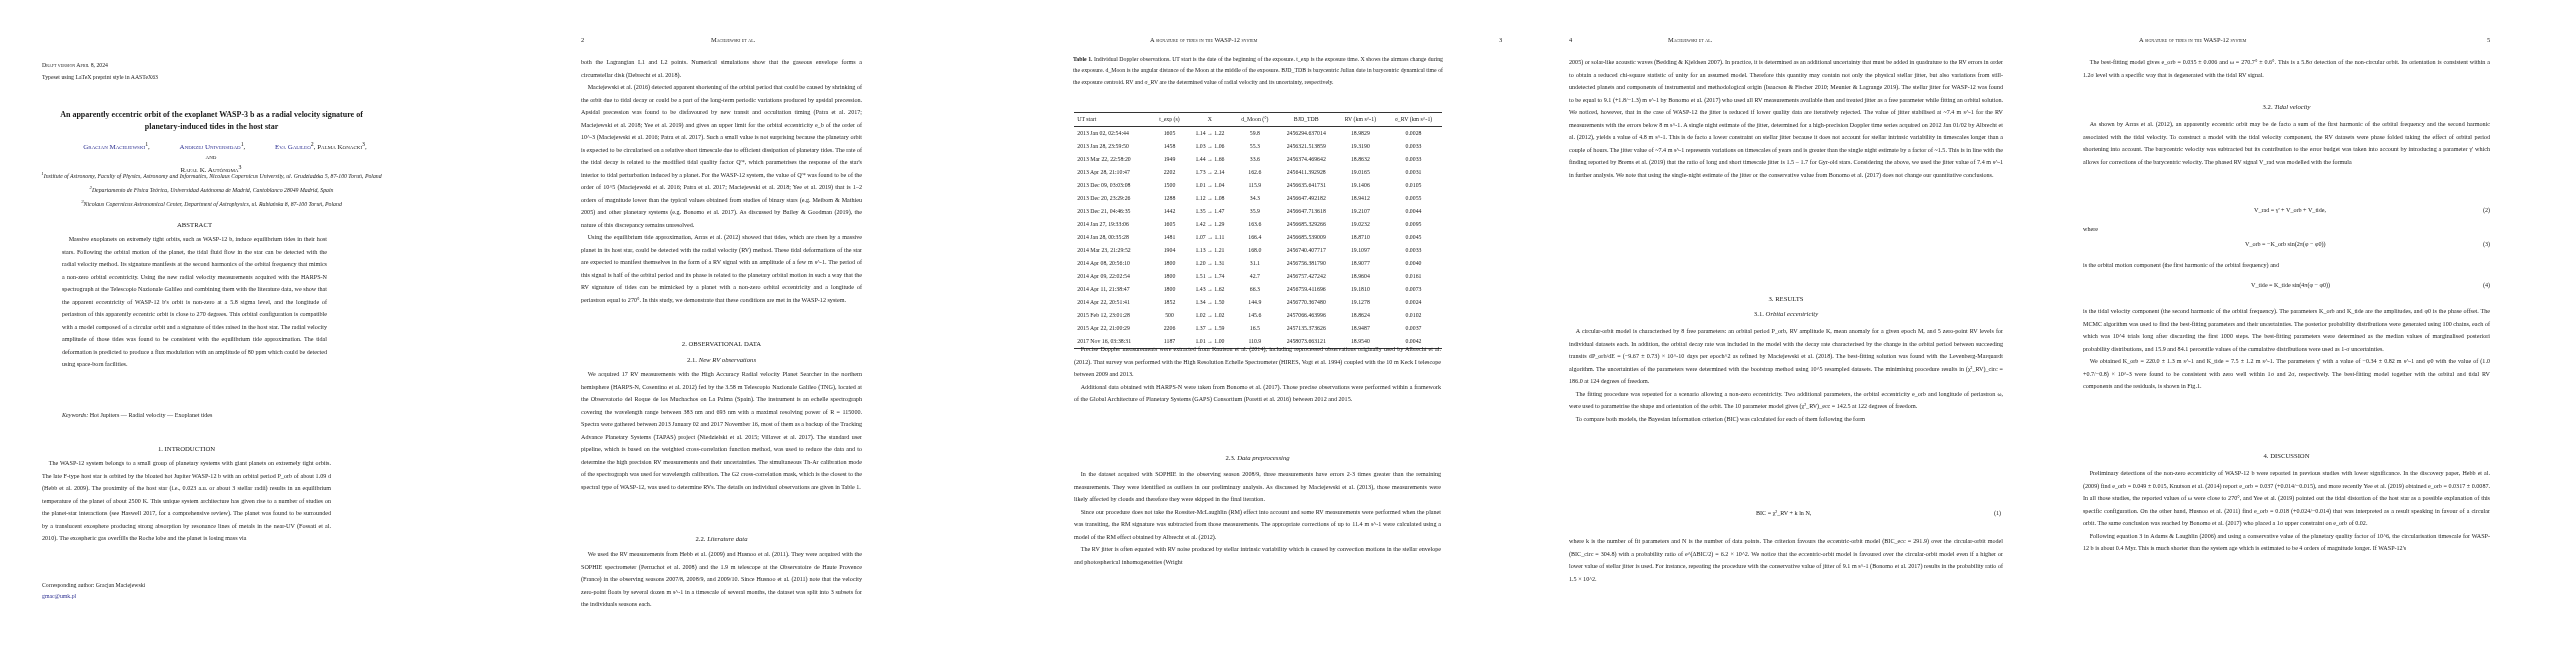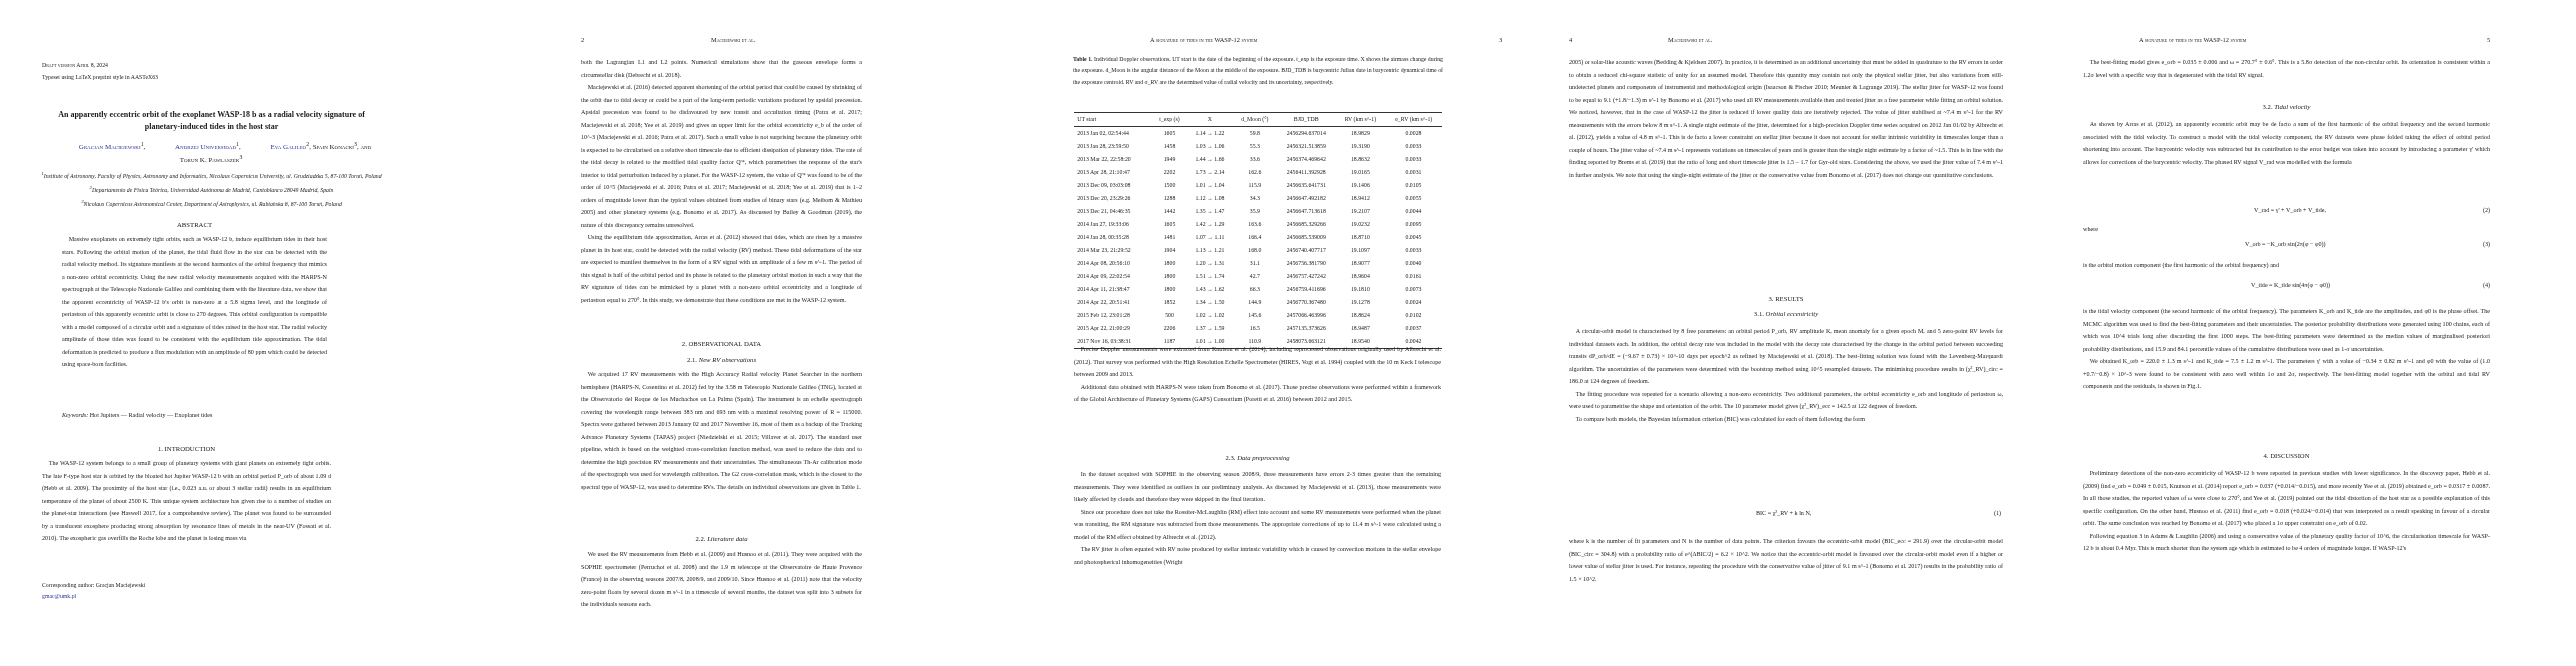--- a/index.html
+++ b/index.html
@@ -41,28 +41,28 @@
 <body>
 
 <div class="arxiv-stamp">arXiv:1912.01360v1  [astro-ph.EP]  3 Dec 2019</div>
 
 <div class="page p1">
   <div class="draft">
     <div class="sc">Draft version April 8, 2024</div>
     <div>Typeset using LaTeX preprint style in AASTeX63</div>
   </div>
 </div>
-<div class="title">An apparently eccentric orbit of the exoplanet WASP-18 b as a radial velocity signature of planetary-induced tides in the host star</div>
+<div class="title">An apparently eccentric orbit of the exoplanet WASP-3 b as a radial velocity signature of planetary-induced tides in the host star</div>
 <div class="authors">
   <a>Gracjan Maciejewski</a><sup>1</sup>,
   <a>Andrzej Universidad</a><sup>1</sup>,
   <a>Eva Galileo</a><sup>2</sup>,
-  <span>Spain Konacki</span><sup>3</sup>,
+  <span>Palma Konacki</span><sup>3</sup>,
   <span>and</span><br>
-  <span>Toruń K. Pawłaszek</span><sup>3</sup>
+  <span>Rafał K. Autónoma</span><sup>3</sup>
 </div>
 <div class="affils">
   <div><sup>1</sup><span>Institute of Astronomy, Faculty of Physics, Astronomy and Informatics, Nicolaus Copernicus University, ul. Grudziadzka 5, 87-100 Toruń, Poland</span></div>
   <div><sup>2</sup><span>Departamento de Física Teórica, Universidad Autónoma de Madrid, Cantoblanco 28049 Madrid, Spain</span></div>
   <div><sup>3</sup><span>Nicolaus Copernicus Astronomical Center, Department of Astrophysics, ul. Rabiańska 8, 87-100 Toruń, Poland</span></div>
 </div>
 <div class="abstract-h" style="left:62px;width:265px;">ABSTRACT</div>
 <div class="abstract">Massive exoplanets on extremely tight orbits, such as WASP-12 b, induce equilibrium tides in their host stars. Following the orbital motion of the planet, the tidal fluid flow in the star can be detected with the radial velocity method. Its signature manifests at the second harmonics of the orbital frequency that mimics a non-zero orbital eccentricity. Using the new radial velocity measurements acquired with the HARPS-N spectrograph at the Telescopio Nazionale Galileo and combining them with the literature data, we show that the apparent eccentricity of WASP-12 b's orbit is non-zero at a 5.8 sigma level, and the longitude of periastron of this apparently eccentric orbit is close to 270 degrees. This orbital configuration is compatible with a model composed of a circular orbit and a signature of tides raised in the host star. The radial velocity amplitude of those tides was found to be consistent with the equilibrium tide approximation. The tidal deformation is predicted to produce a flux modulation with an amplitude of 80 ppm which could be detected using space-born facilities.</div>
 <div class="keywords">
   <i>Keywords:</i>

